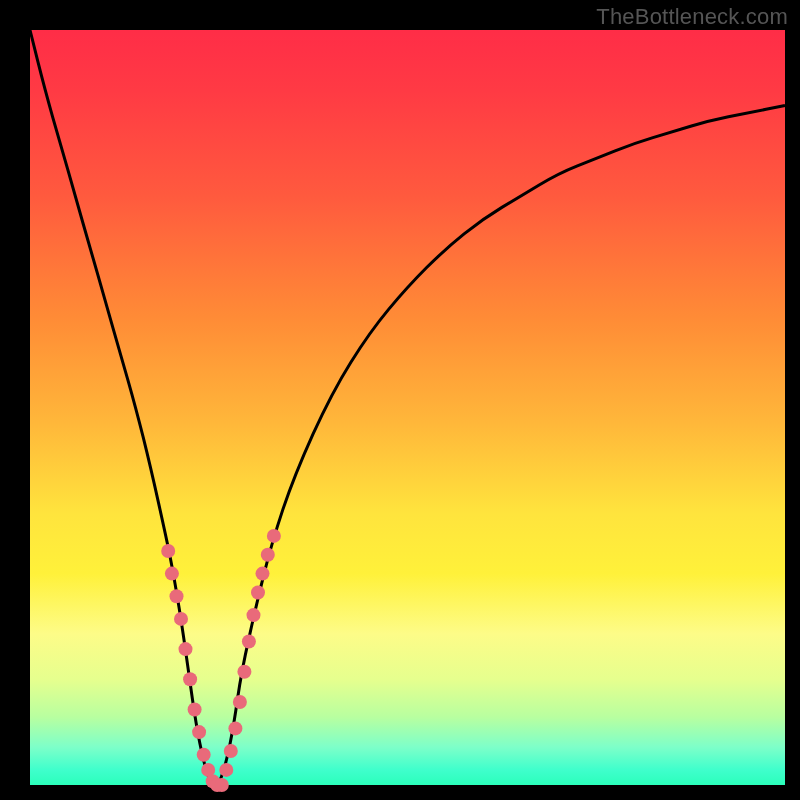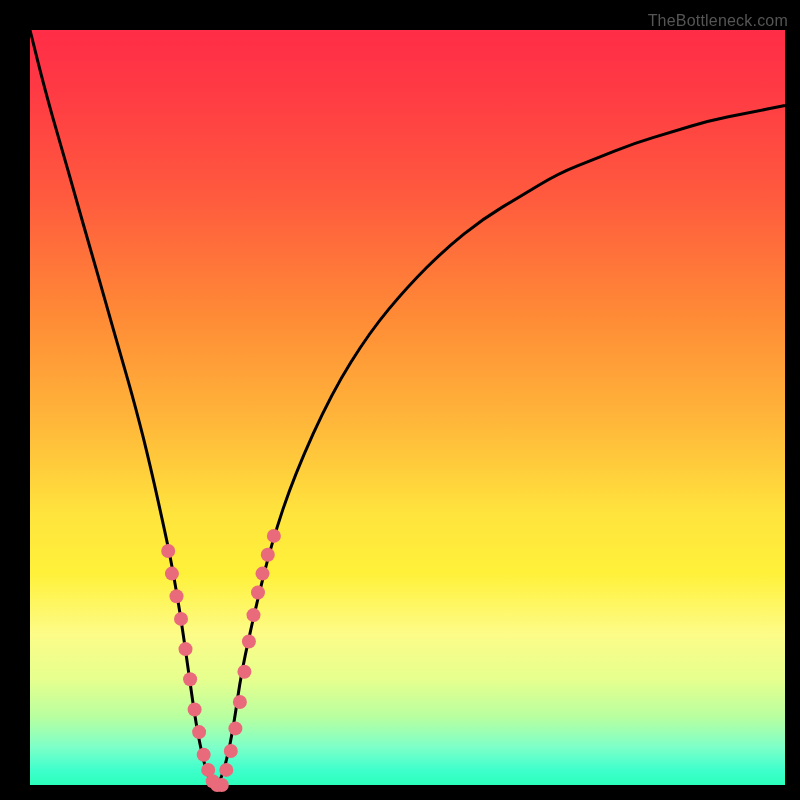--- a/index.html
+++ b/index.html
@@ -38,24 +38,24 @@
       #fdfc88 80%,
       #e6ff8e 86%,
       #b8ffa0 91%,
       #7dffc9 95%,
       #3fffcc 98%,
       #2bffbb 100%
     );
   }
   .watermark {
     position: absolute;
-    top: 12px;
+    top: 4px;
     right: 12px;
     color: #555;
-    font-size: 16px;
+    font-size: 22px;
     font-weight: 500;
     letter-spacing: 0.2px;
     user-select: none;
   }
   svg.curve {
     position: absolute;
     left: 0;
     top: 0;
     width: 755px;
     height: 755px;

